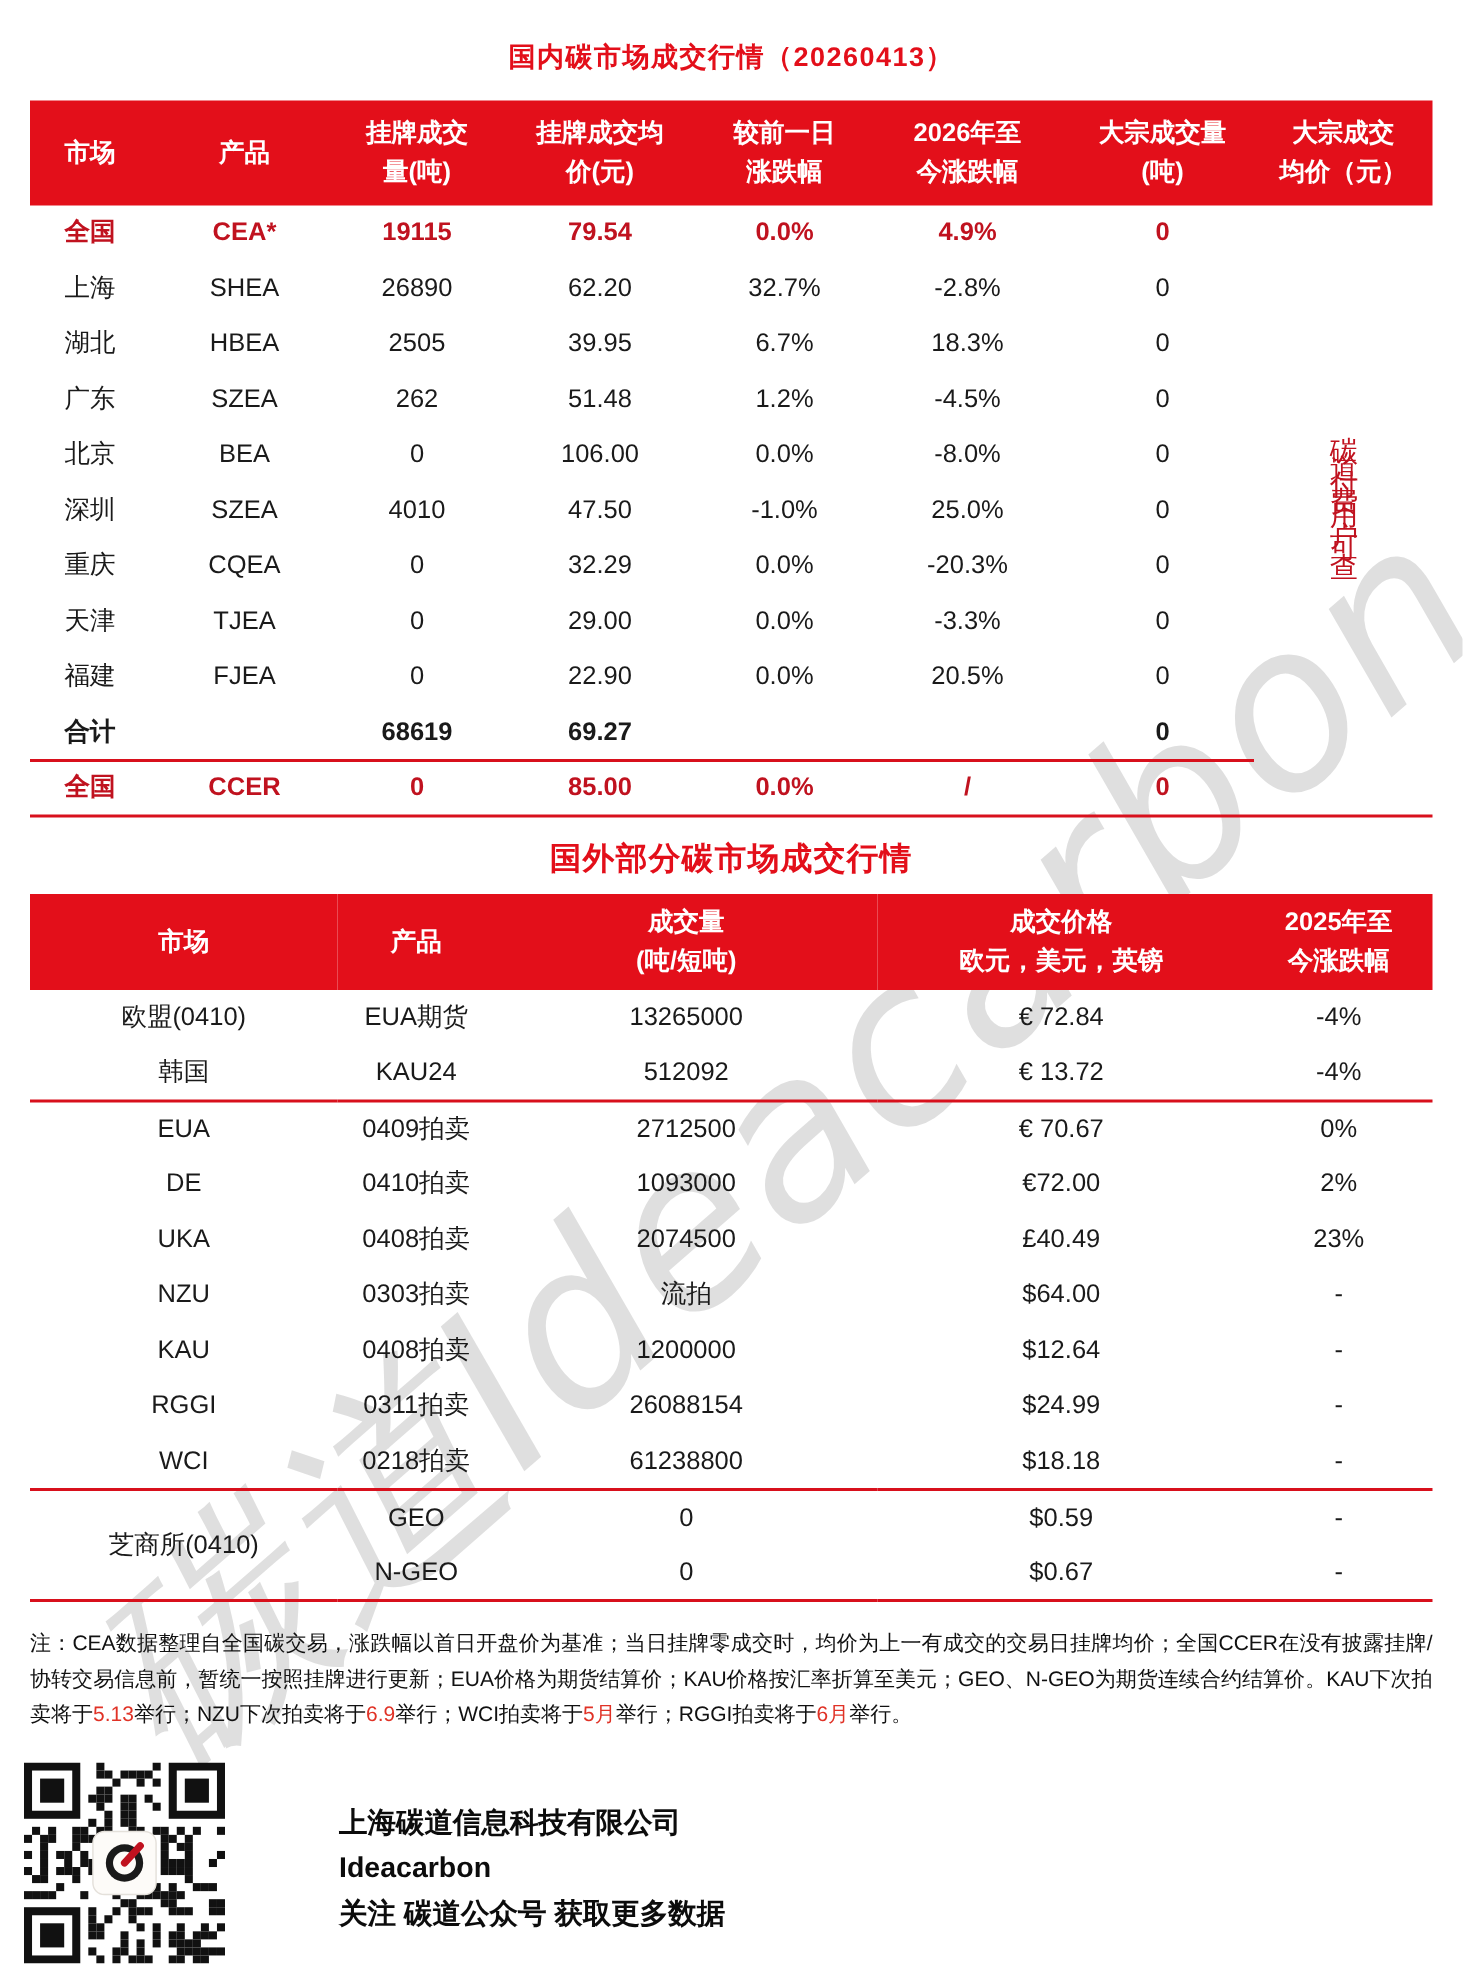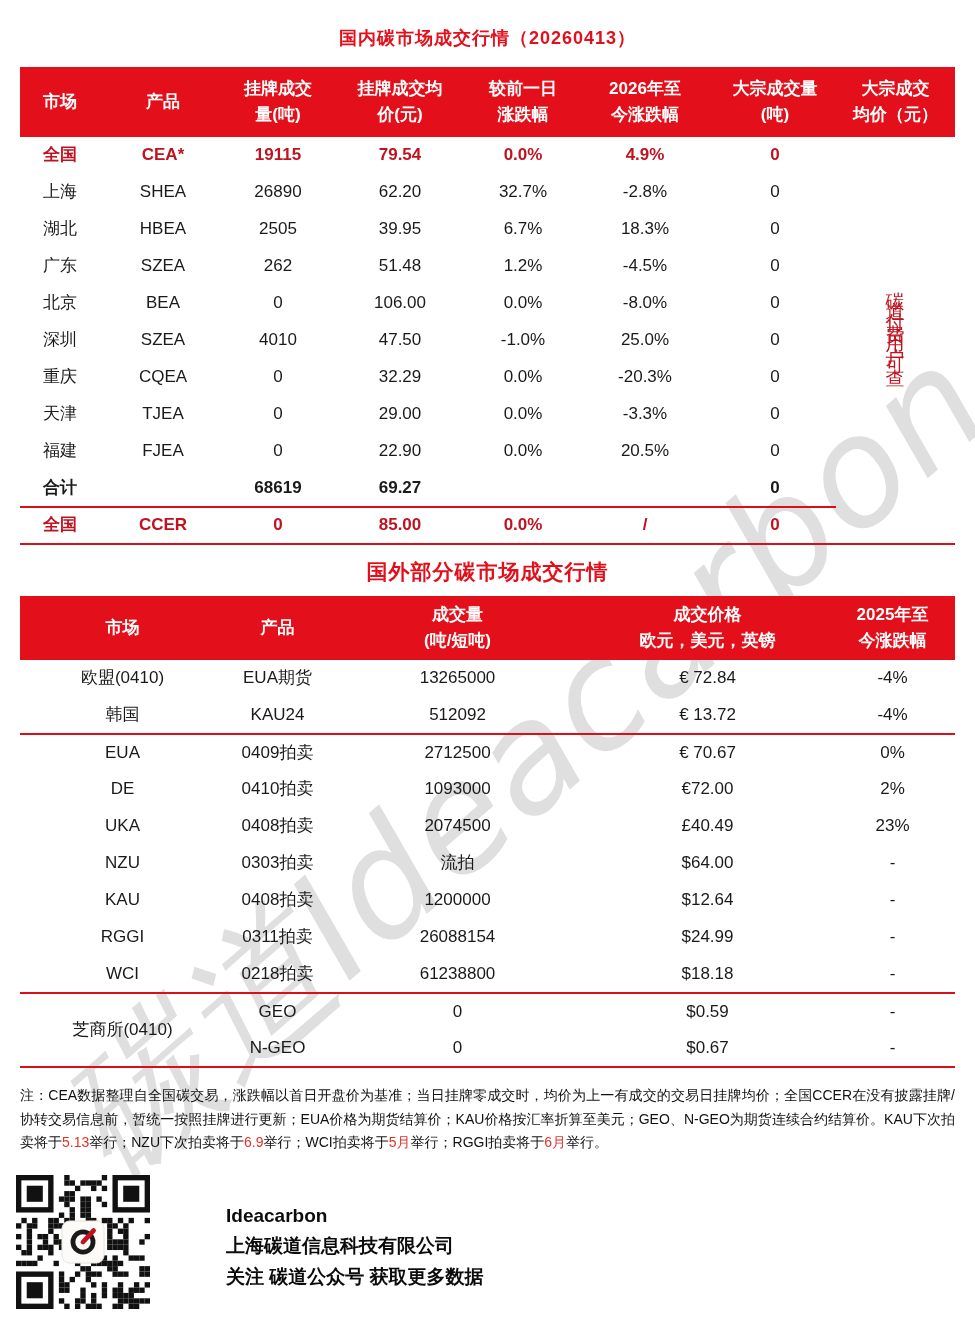--- a/index.html
+++ b/index.html
@@ -546,19 +546,19 @@
         <rect x="112" y="11.2" width="16.799999999999997" height="16.799999999999997" fill="#111"></rect>
         <rect x="0" y="100.8" width="39.199999999999996" height="39.199999999999996" fill="#111"></rect>
         <rect x="5.6" y="106.39999999999999" width="28" height="28" fill="#fff"></rect>
         <rect x="11.2" y="112" width="16.799999999999997" height="16.799999999999997" fill="#111"></rect>
         <rect x="48" y="48" width="44" height="44" rx="8" fill="#fdfbf8" stroke="#e4e0da"></rect>
         <circle cx="70" cy="70" r="13" fill="#1a1a1a"></circle>
         <circle cx="70" cy="70" r="8" fill="#fdfbf8"></circle>
         <path d="M70 70 L81 58" stroke="#c0121f" stroke-width="5" stroke-linecap="round"></path>
       </svg>
     <div class="footer-text">
+      <div>上海碳道信息科技有限公司</div>
       <div>Ideacarbon</div>
-      <div>上海碳道信息科技有限公司</div>
       <div>关注 碳道公众号 获取更多数据</div>
     </div>
   </div>
 
 </div>
 
 </body></html>

